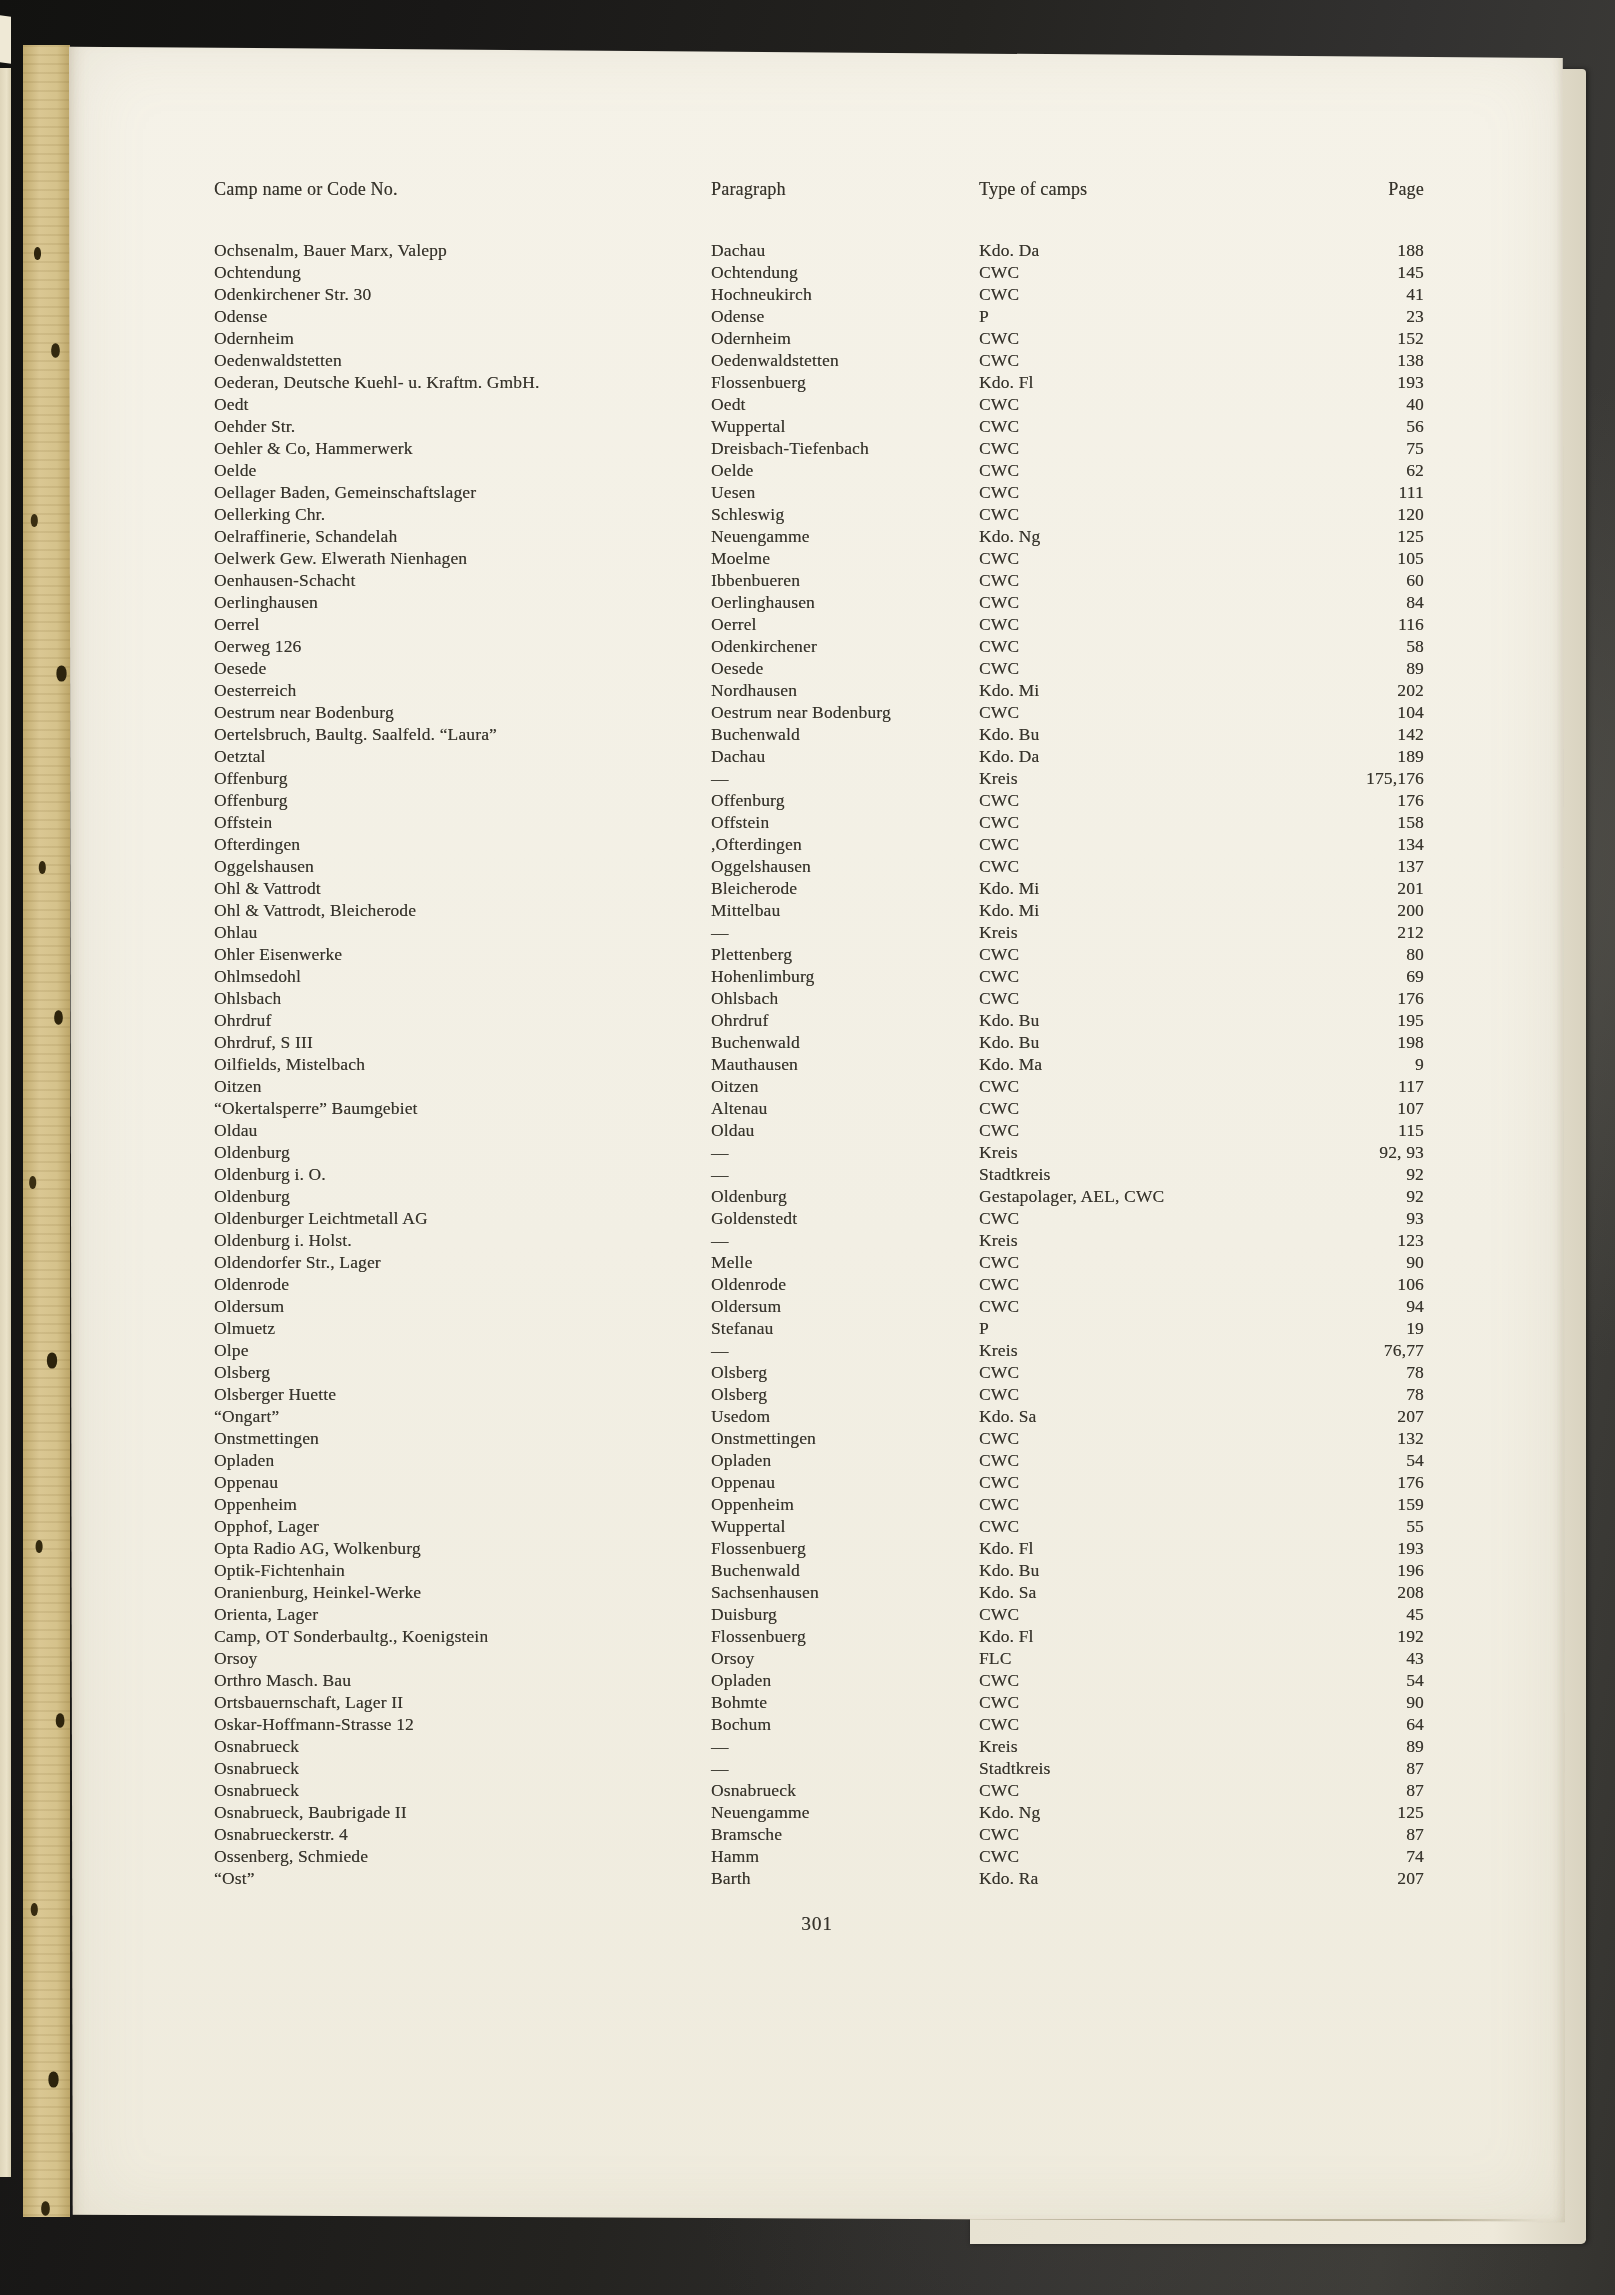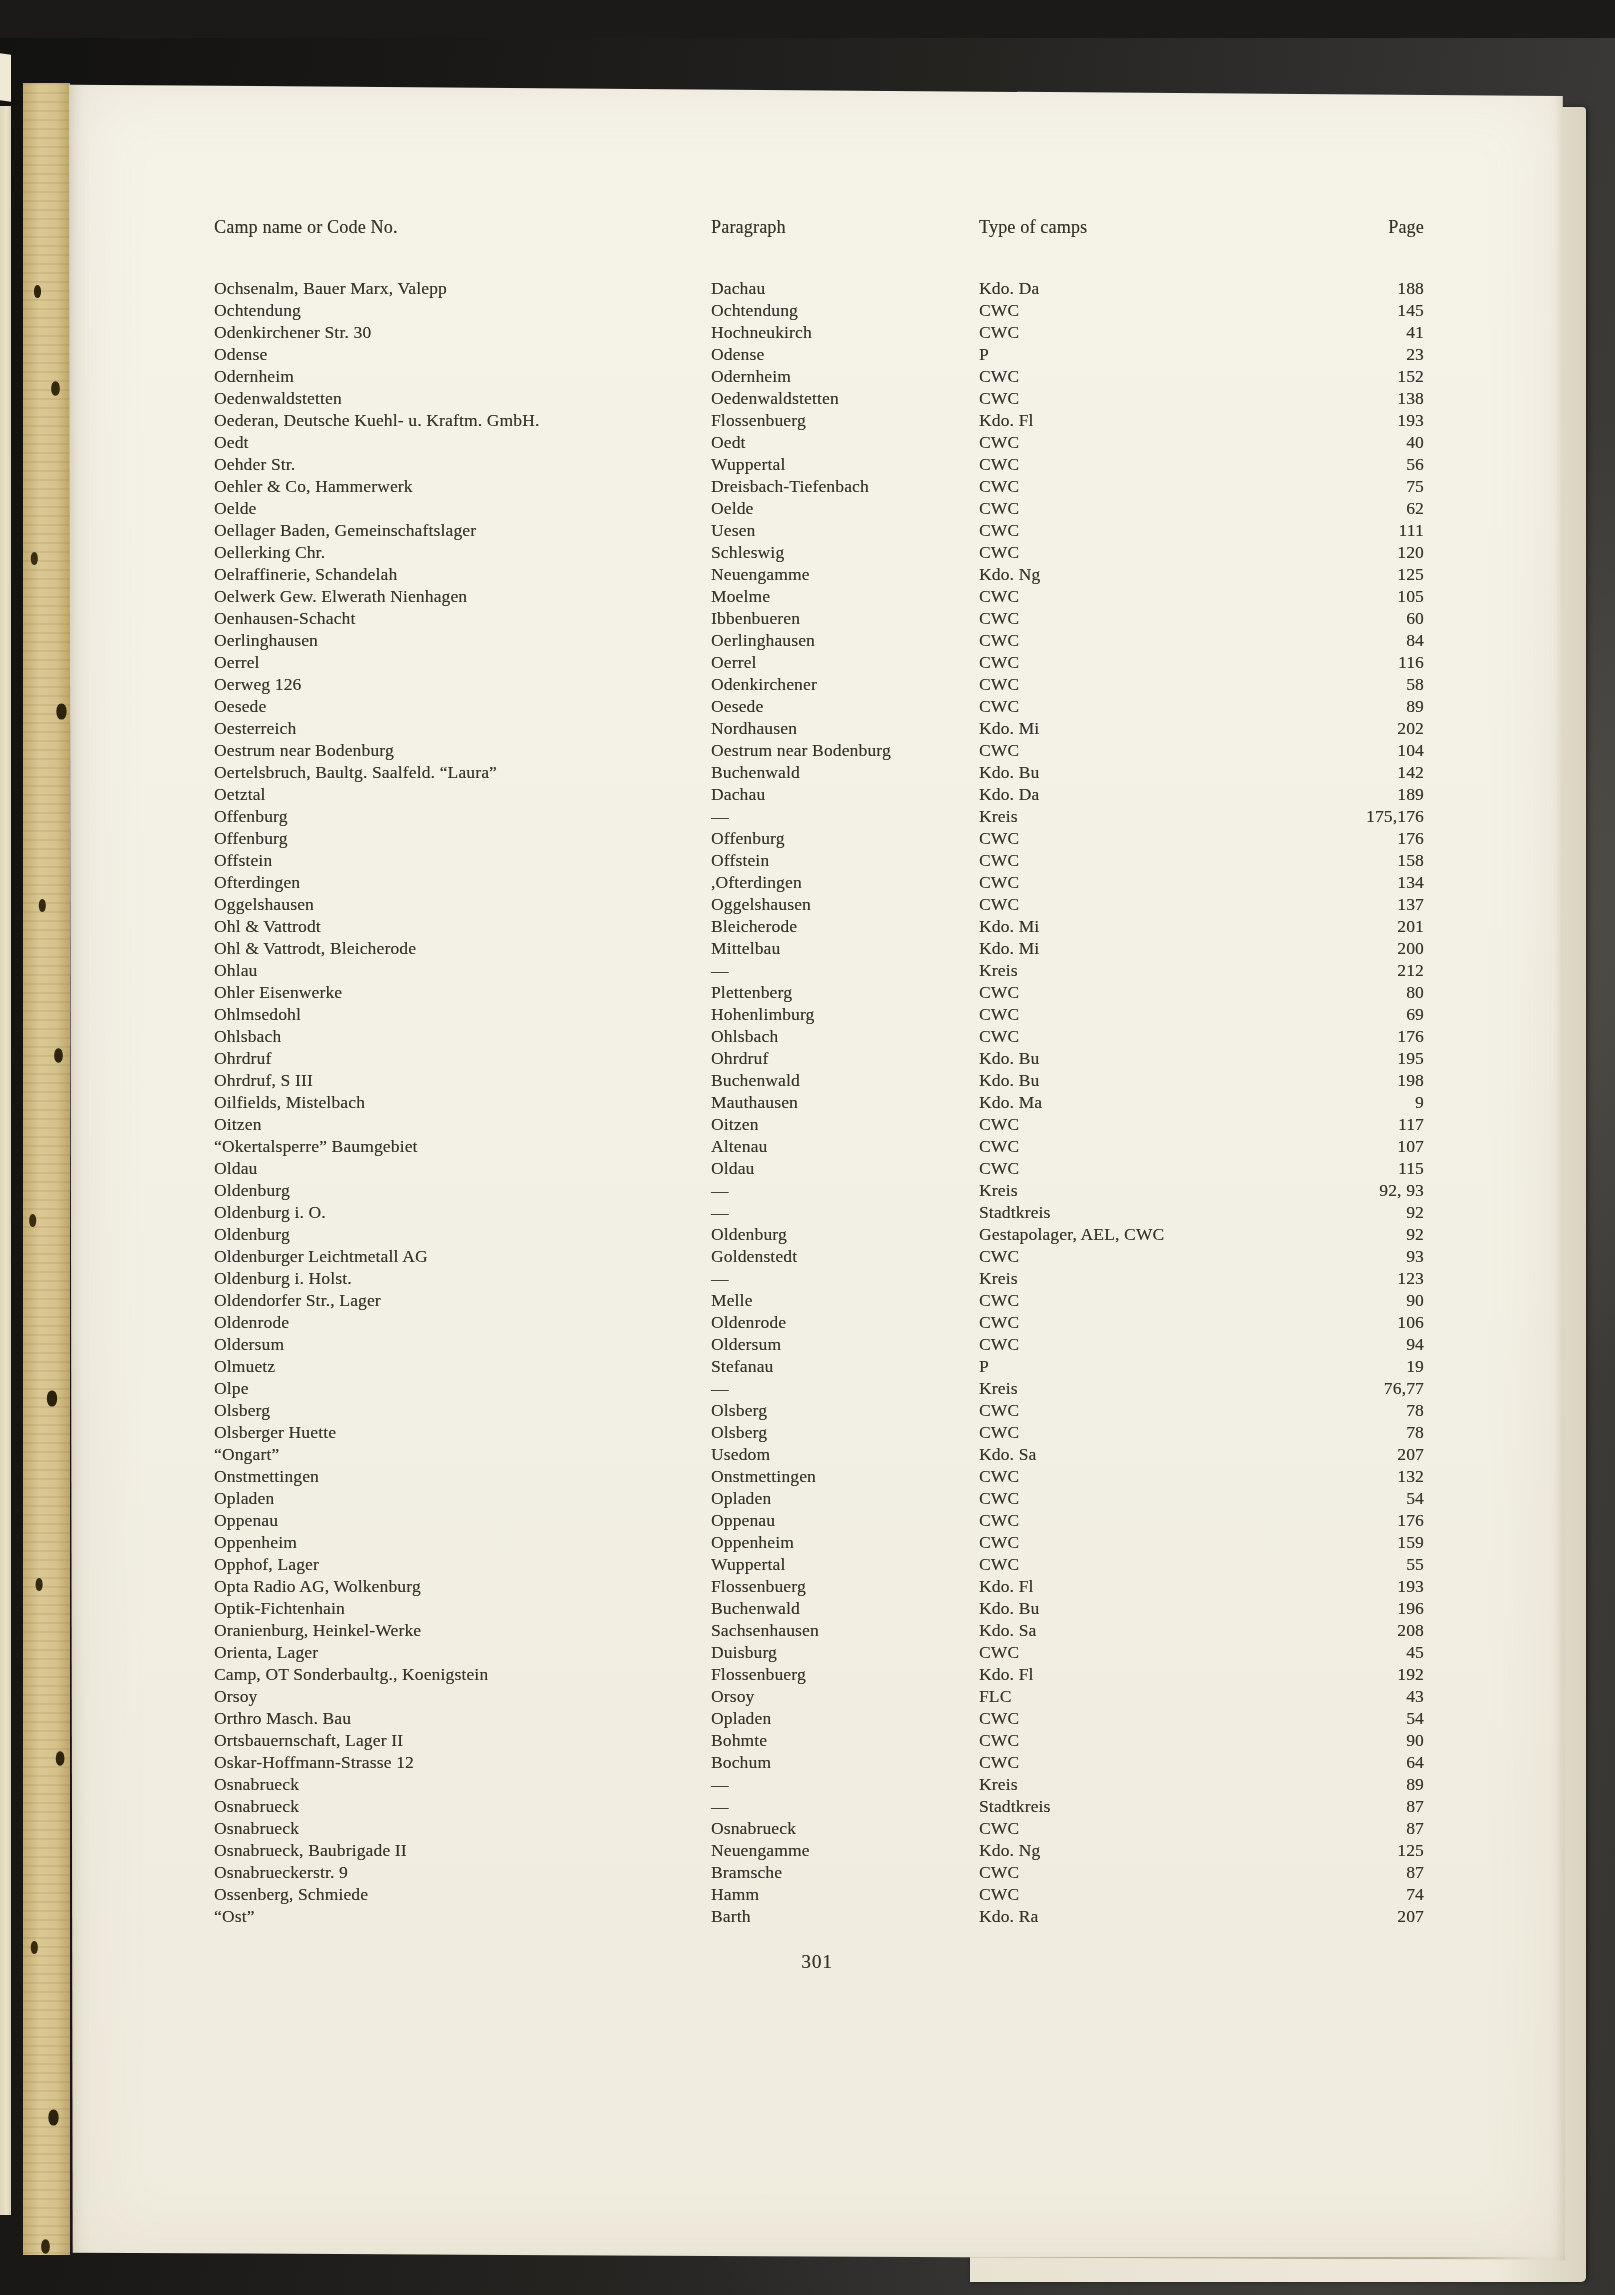--- a/index.html
+++ b/index.html
@@ -7,21 +7,20 @@
     width:1616px;height:2295px;position:relative;overflow:hidden;
     background:#1b1a18;
     font-family:"Liberation Serif","DejaVu Serif",serif;
   }
   .backdrop{
     position:absolute;inset:0;
     background:
       radial-gradient(1212px 808px at 88% 38%, rgba(95,93,86,.55), rgba(0,0,0,0) 62%),
       radial-gradient(727px 566px at 70% 95%, rgba(70,68,62,.35), rgba(0,0,0,0) 60%),
       linear-gradient(100deg,#121210 0%,#191817 22%,#242320 48%,#323130 70%,#3e3d39 88%,#34332f 100%);
-    margin-top: 38px;
   }
   
   .corner-sliver{position:absolute;left:0;top:16px;width:10.5px;height:47px;background:#efe9d6;transform:skewY(8deg);}
   .edge-outer{position:absolute;left:0;top:68px;width:10.5px;height:2109px;background:linear-gradient(90deg,#ded5ba,#eae2c9 60%,#d8cfb2);}
   .edge-tan{
     position:absolute;left:22.6px;top:45px;width:47px;height:2172px;
     background:
       repeating-linear-gradient(180deg, rgba(120,95,40,.12) 0 2.4px, rgba(0,0,0,0) 2.4px 9px),
       linear-gradient(90deg,#c2ac70,#dac793 35%,#d5c28b 72%,#bda669);
   }
@@ -589,21 +588,21 @@
           </div>
 
           <div class="row">
             <div class="cell">Osnabrueck, Baubrigade II</div>
             <div class="cell">Neuengamme</div>
             <div class="cell">Kdo. Ng</div>
             <div class="cell page-col">125</div>
           </div>
 
           <div class="row">
-            <div class="cell">Osnabrueckerstr. 9</div>
+            <div class="cell">Osnabrueckerstr. 4</div>
             <div class="cell">Bramsche</div>
             <div class="cell">CWC</div>
             <div class="cell page-col">87</div>
           </div>
 
           <div class="row">
             <div class="cell">Ossenberg, Schmiede</div>
             <div class="cell">Hamm</div>
             <div class="cell">CWC</div>
             <div class="cell page-col">74</div>

